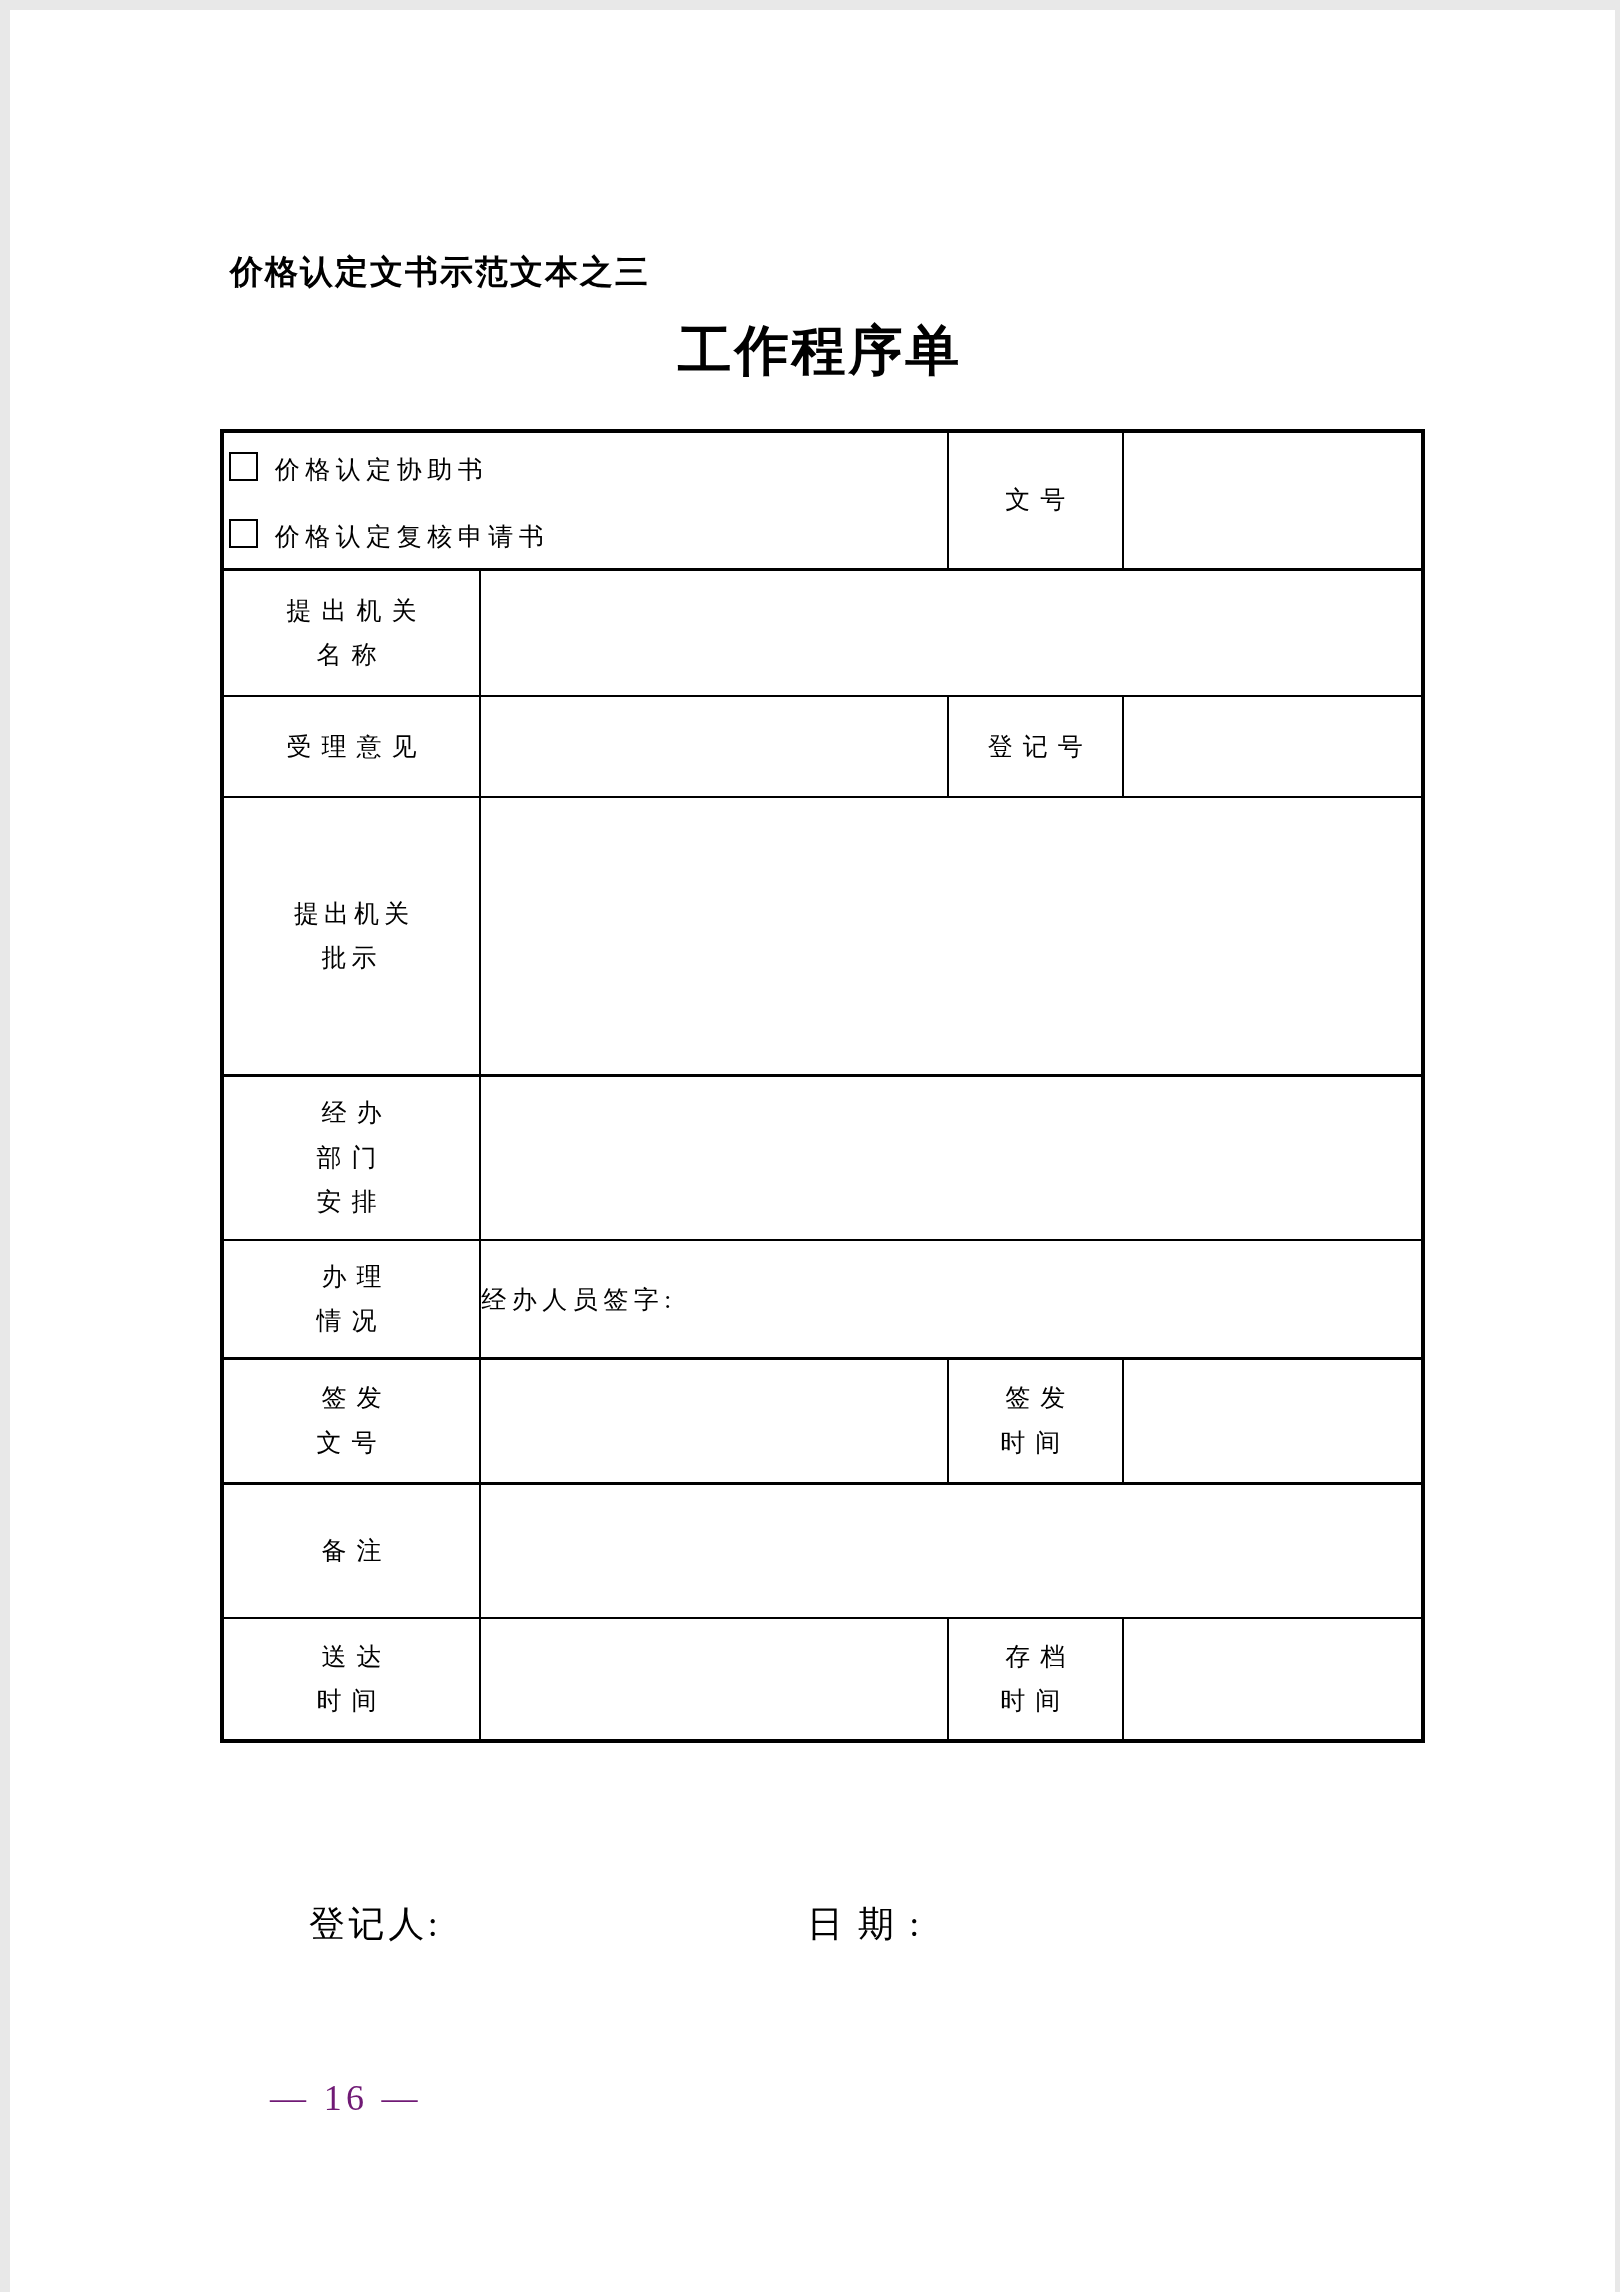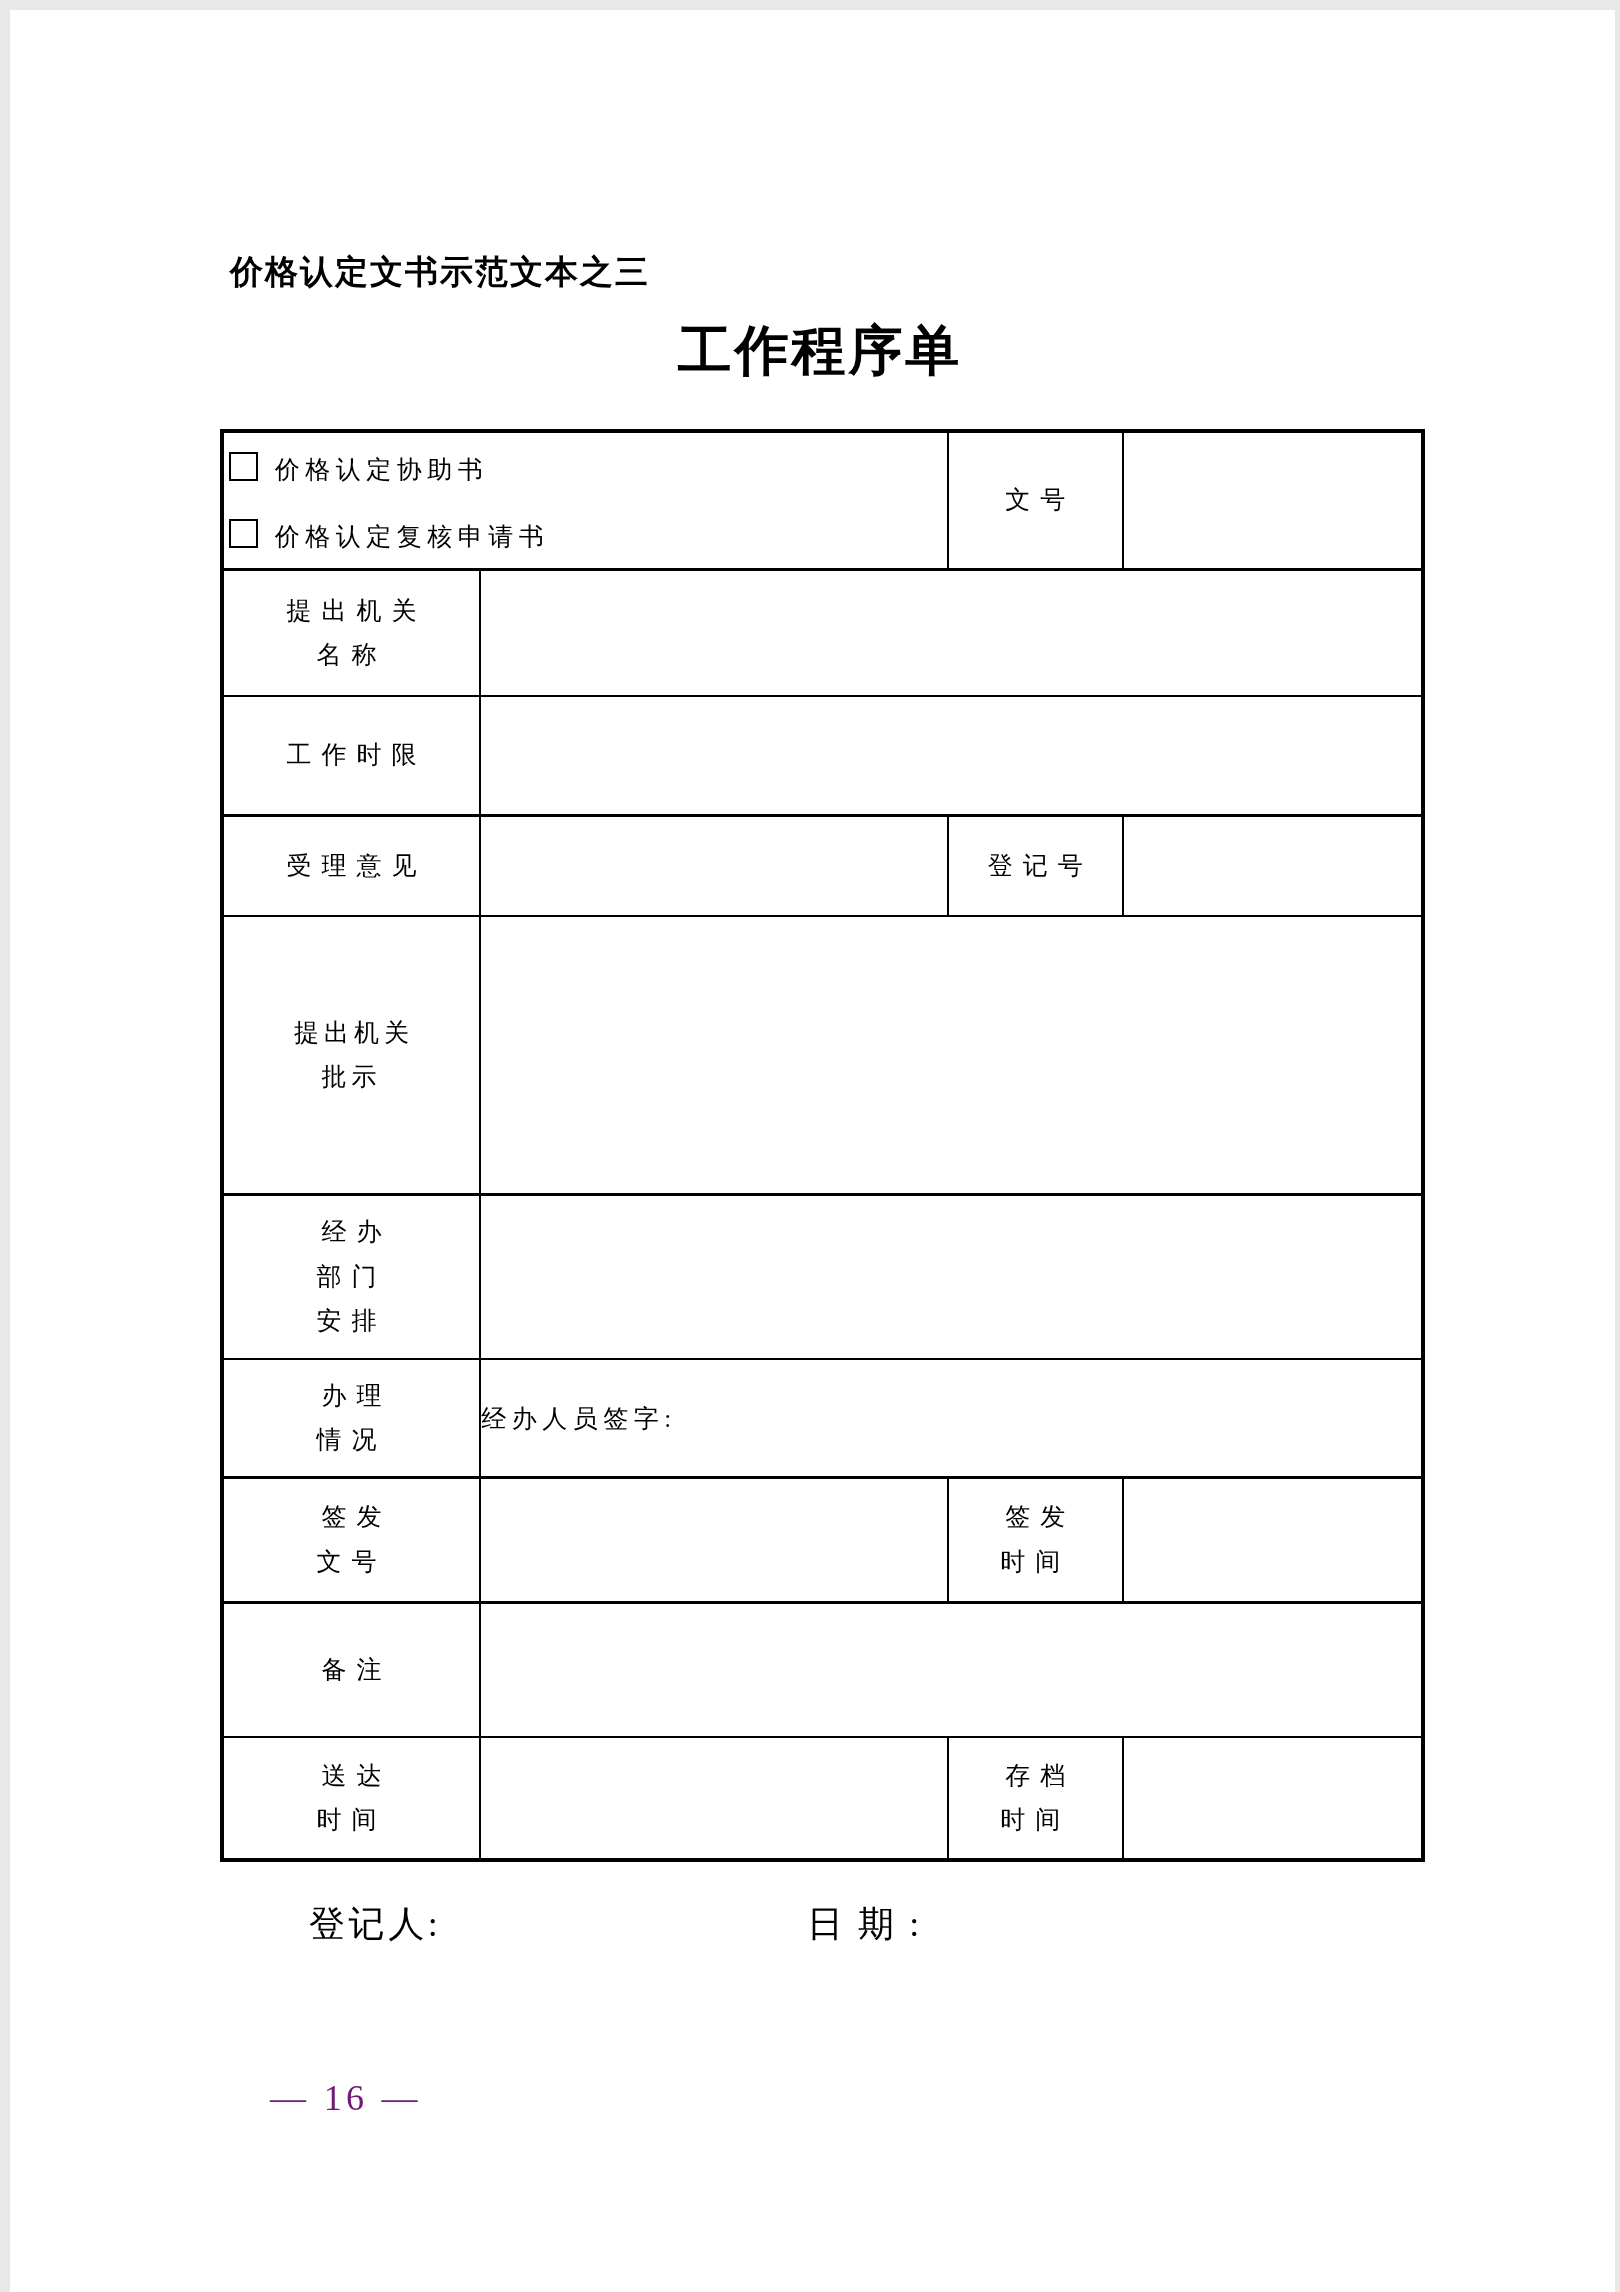--- a/index.html
+++ b/index.html
@@ -125,24 +125,20 @@
       <td class="lbl">文号</td>
       <td></td>
     </tr>
 
     <tr style="height:127px">
       <td class="lbl">提出机关
 名称</td>
       <td colspan="3"></td>
     </tr>
 
-    <tr class="thick" style="height:119px">
-      <td class="lbl">工作时限</td>
-      <td colspan="3"></td>
-    </tr>
 
     <tr style="height:101px">
       <td class="lbl">受理意见</td>
       <td></td>
       <td class="lbl">登记号</td>
       <td></td>
     </tr>
 
     <tr class="thick" style="height:278px">
       <td class="lbl lbl-tight">提出机关

